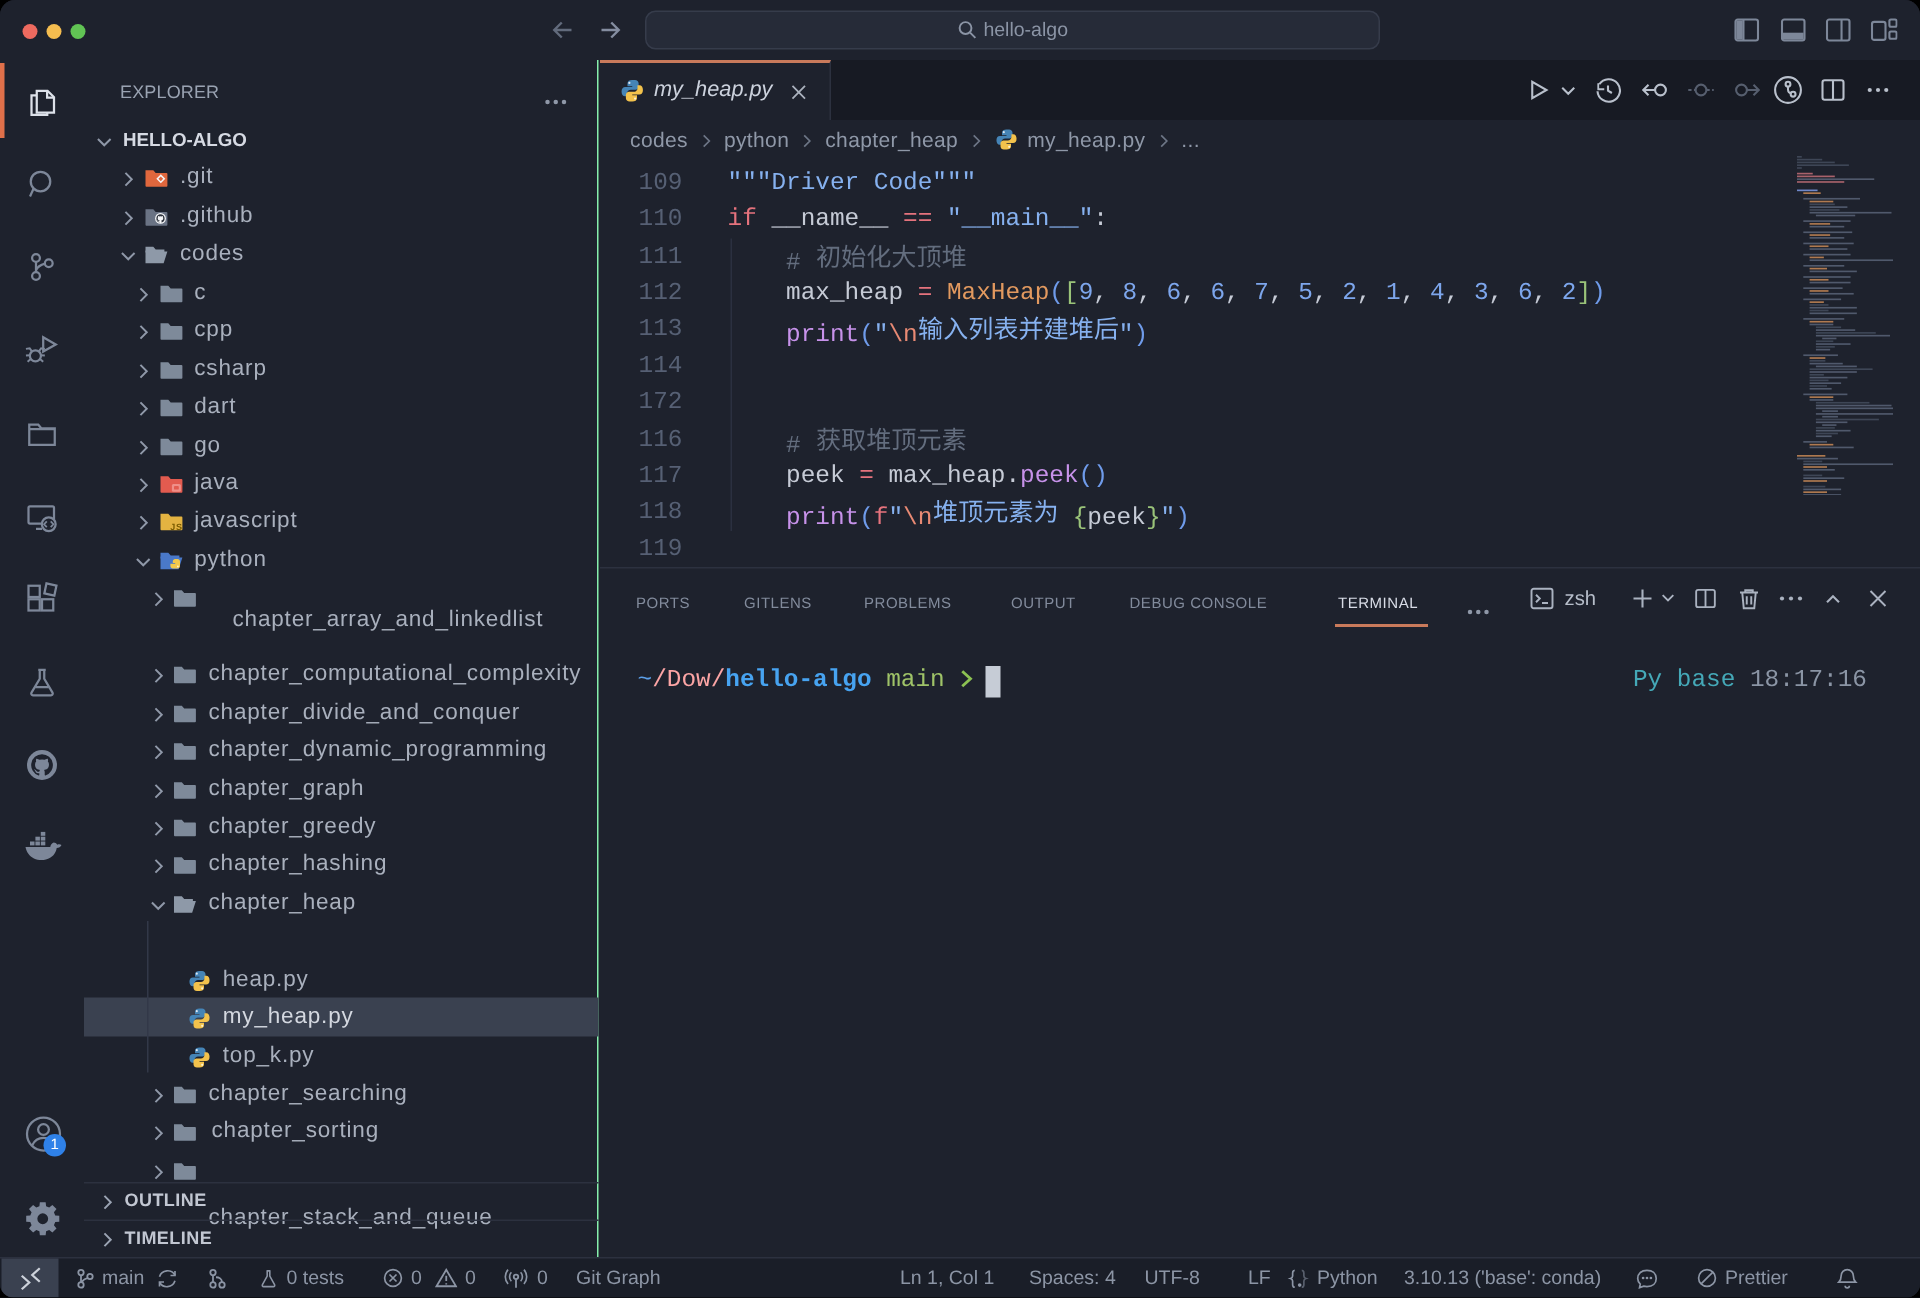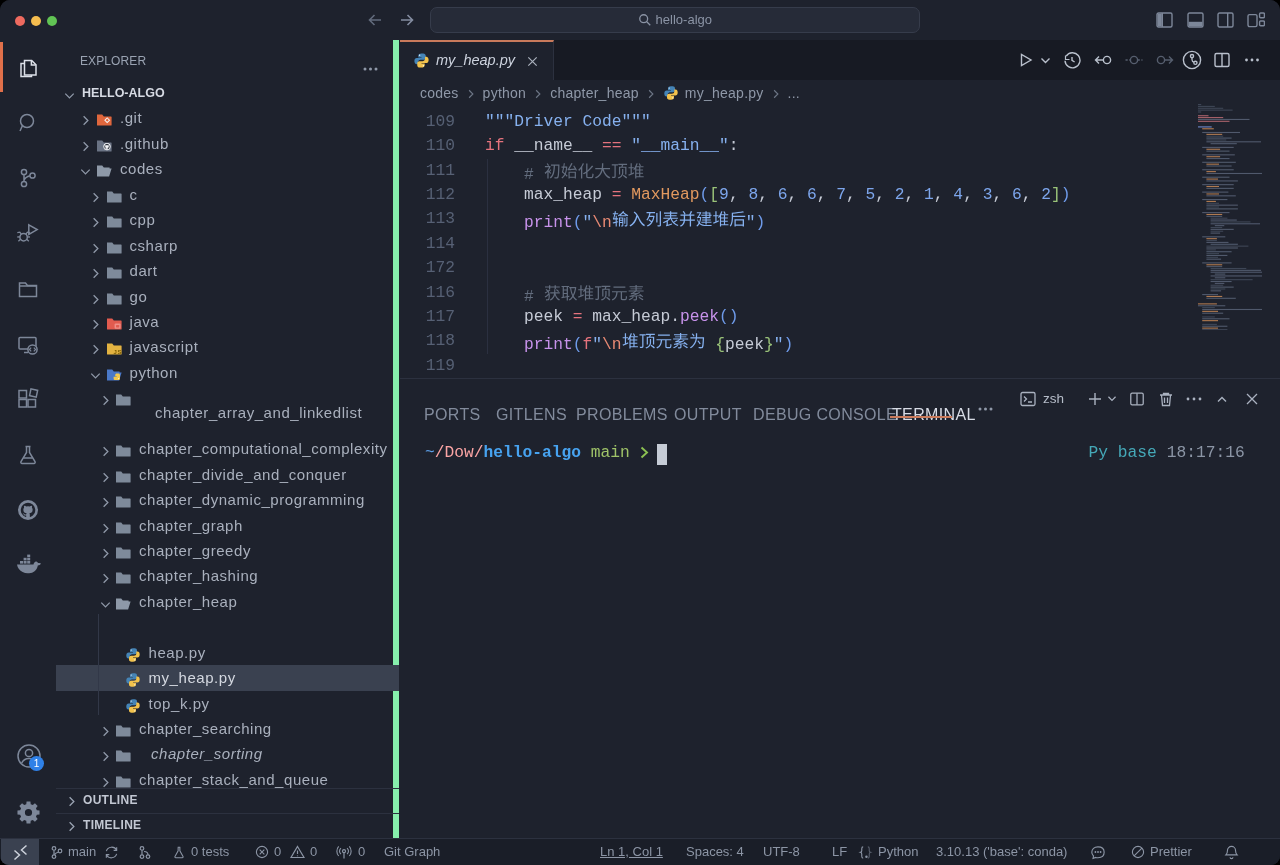--- a/index.html
+++ b/index.html
@@ -6,34 +6,34 @@
 body{font-family:"Liberation Sans",sans-serif;position:relative;}
 #win{position:absolute;inset:0;background:#1e222d;border-radius:10px 10px 9px 9px;overflow:hidden;}
 
 #titlebar{position:absolute;left:0;top:0;width:1280px;height:40px;background:#1e222d;}
 .tl{position:absolute;top:16px;width:10px;height:10px;border-radius:50%;}
 #searchbox{position:absolute;left:430px;top:7px;width:490px;height:26px;background:#262b38;border:1px solid #363c4b;border-radius:7px;color:#8b94a5;font-size:13px;text-align:center;line-height:24px;}
 
 #activitybar{position:absolute;left:0;top:40px;width:56px;height:798px;background:#1e222d;}
 .ab-icon{position:absolute;left:15px;width:26px;height:26px;}
 
-#sidebar{position:absolute;left:56px;top:40px;width:343px;height:798px;background:#1e222d;border-right:6px solid #86efac;}
+#sidebar{position:absolute;left:56px;top:40px;width:343px;height:798px;background:#1e222d;border-right:1px solid #86efac;}
 .row{position:absolute;left:0;width:343px;height:26px;line-height:26px;color:#a9b0bd;font-size:15px;letter-spacing:.55px;white-space:nowrap;}
 .row .lbl{position:absolute;top:0;}
 #tabbar{position:absolute;left:400px;top:40px;width:880px;height:40px;background:#171a23;}
 #tab1{position:absolute;left:0;top:0;width:154px;height:40px;background:#1e222d;border-top:2px solid #c97a5b;border-right:1px solid #2c313f;}
 #tab1 .tabname{position:absolute;left:36px;top:10px;font-style:italic;font-size:14.5px;color:#ccd2dd;}
 #breadcrumbs{position:absolute;left:400px;top:80px;width:880px;height:27px;color:#8f98a8;font-size:14px;line-height:27px;white-space:nowrap;letter-spacing:.25px;}
 #code{position:absolute;left:400px;top:107px;width:880px;height:271px;overflow:hidden;}
 .cl{position:absolute;left:0;width:880px;height:24.35px;line-height:24.35px;font-family:"Liberation Mono",monospace;font-size:16.25px;white-space:pre;color:#c6cbd6;}
 .cl .ln{position:absolute;left:0;top:0;width:55px;text-align:right;color:#566074;}
 .cl .ct{position:absolute;left:85px;top:0;}
 
 #panel{position:absolute;left:400px;top:378px;width:880px;height:460px;background:#1e222d;border-top:1px solid #2c313f;}
-.ptab{position:absolute;top:16px;height:40px;line-height:40px;font-size:16px;color:#828b9c;letter-spacing:.35px;}
+.ptab{position:absolute;top:4px;height:40px;line-height:40px;font-size:10px;color:#828b9c;letter-spacing:.35px;}
 #terminal{position:absolute;left:0;top:40px;width:880px;height:420px;font-family:"Liberation Mono",monospace;font-size:16.25px;}
 
 #statusbar{position:absolute;left:0;top:838px;width:1280px;height:27px;background:#1a1e28;border-top:1px solid #2c313f;color:#8c95a5;font-size:13px;}
 .sb{position:absolute;top:0;height:26px;line-height:26px;white-space:nowrap;}
 svg{display:inline-block;}
 .abs{position:absolute;}
 </style></head><body>
 <div id="win">
 <div id="titlebar">
 <div class="tl" style="left:15px;background:#ee6a5f;"></div>
@@ -364,30 +364,30 @@
           </svg></span>
         <span class="lbl" style="left:83px;">chapter_searching</span>
       </div>
       <div class="row" style="top:701.4px;">
         <span style="position:absolute;left:41.5px;top:5px;width:15px;height:15px;"><svg width="15" height="15" viewBox="0 0 16 16" fill="none" stroke="#8f98a8" stroke-width="1.4">
             <path d="M6 3.5L10.5 8 6 12.5"></path>
           </svg></span>
         <span style="position:absolute;left:59px;top:5px;"><svg width="16" height="16" viewBox="0 0 16 16">
             <path d="M1 2.5h5.2l1.6 1.9H15a.6.6 0 0 1 .6.6v7.9a.6.6 0 0 1-.6.6H1.6a.6.6 0 0 1-.6-.6z" fill="#7e8a9a"></path>
           </svg></span>
-        <span class="lbl" style="left:95px;font-style:italic;">chapter_sorting</span>
+        <span class="lbl" style="left:85px;">chapter_sorting</span>
       </div>
       <div class="row" style="top:726.9px;">
         <span style="position:absolute;left:41.5px;top:5px;width:15px;height:15px;"><svg width="15" height="15" viewBox="0 0 16 16" fill="none" stroke="#8f98a8" stroke-width="1.4">
             <path d="M6 3.5L10.5 8 6 12.5"></path>
           </svg></span>
         <span style="position:absolute;left:59px;top:5px;"><svg width="16" height="16" viewBox="0 0 16 16">
             <path d="M1 2.5h5.2l1.6 1.9H15a.6.6 0 0 1 .6.6v7.9a.6.6 0 0 1-.6.6H1.6a.6.6 0 0 1-.6-.6z" fill="#7e8a9a"></path>
           </svg></span>
-        <span class="lbl" style="left:83px;">chapter_stack_and_queue</span>
+        <span class="lbl" style="left:83px;margin-top:32px;">chapter_stack_and_queue</span>
       </div>
       <div class="abs" style="left:42px;top:574px;width:1px;height:101px;background:#323848;"></div>
       <div class="abs" style="left:0;top:748px;width:343px;height:25px;border-top:1px solid #2c313f;">
         <svg style="position:absolute;left:8px;top:5px" width="15" height="15" viewBox="0 0 16 16" fill="none" stroke="#9aa3b2" stroke-width="1.4">
           <path d="M6 3.5L10.5 8 6 12.5"></path>
         </svg>
         <span style="position:absolute;left:27px;top:4px;font-weight:bold;font-size:12px;color:#c2c7d2;letter-spacing:.3px;">OUTLINE</span>
       </div>
       <div class="abs" style="left:0;top:773px;width:343px;height:25px;border-top:1px solid #2c313f;">
         <svg style="position:absolute;left:8px;top:5px" width="15" height="15" viewBox="0 0 16 16" fill="none" stroke="#9aa3b2" stroke-width="1.4">
@@ -701,21 +701,21 @@
         <path d="M7.5 5.5v3.5M7.5 10.5v.8"></path>
       </svg>
 <span class="sb" style="left:310px;">0</span>
 <svg class="abs" style="left:336px;top:6px" width="16" height="15" viewBox="0 0 16 15" fill="none" stroke="#8c95a5" stroke-width="1.2">
         <circle cx="8" cy="6.2" r="1.5"></circle>
         <path d="M8 8v5.5"></path>
         <path d="M4.9 9.2a4.4 4.4 0 0 1 0-6M11.1 3.2a4.4 4.4 0 0 1 0 6M2.7 11a7.2 7.2 0 0 1 0-9.6M13.3 1.4a7.2 7.2 0 0 1 0 9.6" stroke-width="1.1"></path>
       </svg>
 <span class="sb" style="left:358px;">0</span>
 <span class="sb" style="left:384px;">Git Graph</span>
-<span class="sb" style="left:600px;text-decoration:underline;">Ln 1, Col 1</span>
+<span class="sb" style="left:600px;">Ln 1, Col 1</span>
 <span class="sb" style="left:686px;">Spaces: 4</span>
 <span class="sb" style="left:763px;">UTF-8</span>
 <span class="sb" style="left:832px;">LF</span>
 <svg class="abs" style="left:858px;top:6px" width="15" height="15" viewBox="0 0 16 16" fill="none" stroke="#8c95a5" stroke-width="1.2">
         <path d="M5.5 2C4 2 4 3 4 4v2c0 .8-.5 1.5-1.5 1.8C3.5 8.1 4 8.8 4 9.6v2.4c0 1 0 2 1.5 2"></path>
         <circle cx="9" cy="12.5" r="1.3" fill="#8c95a5" stroke="none"></circle>
         <path d="M10.5 2c1.5 0 1.5 1 1.5 2v2c0 .8.5 1.5 1.5 1.8-1 .3-1.5 1-1.5 1.8v2.4c0 1 0 2-1.5 2" opacity=".55"></path>
       </svg>
 <span class="sb" style="left:878px;">Python</span>
 <span class="sb" style="left:936px;">3.10.13 ('base': conda)</span>

